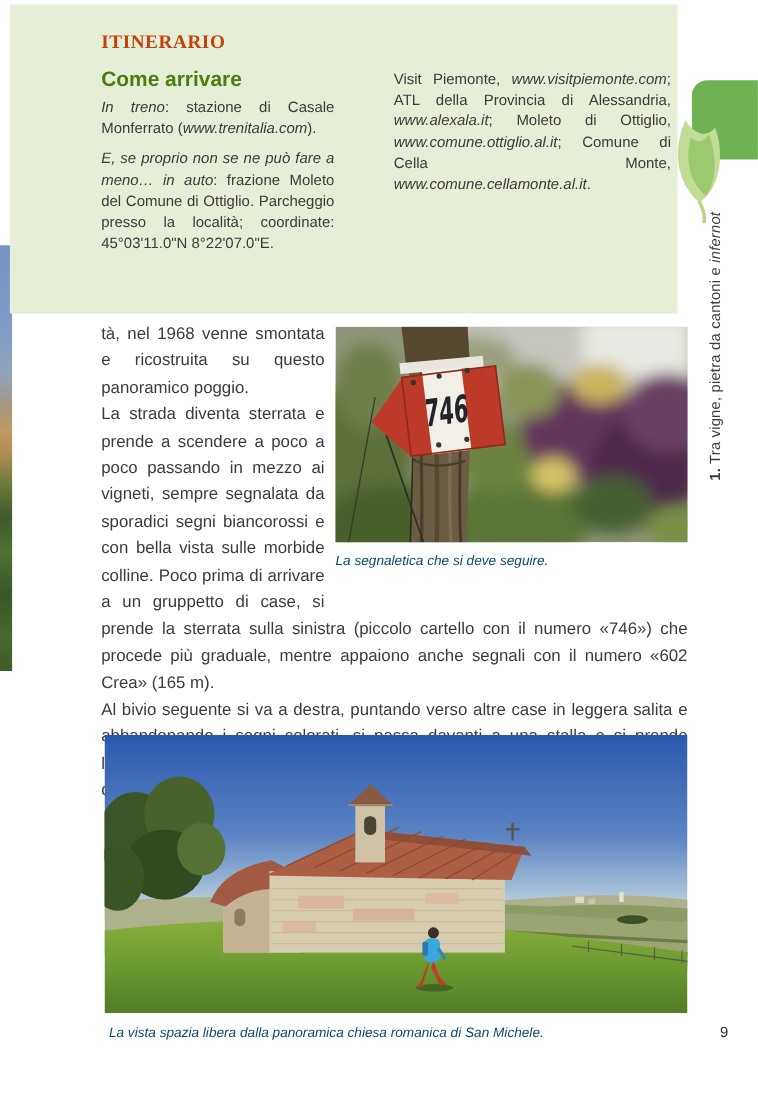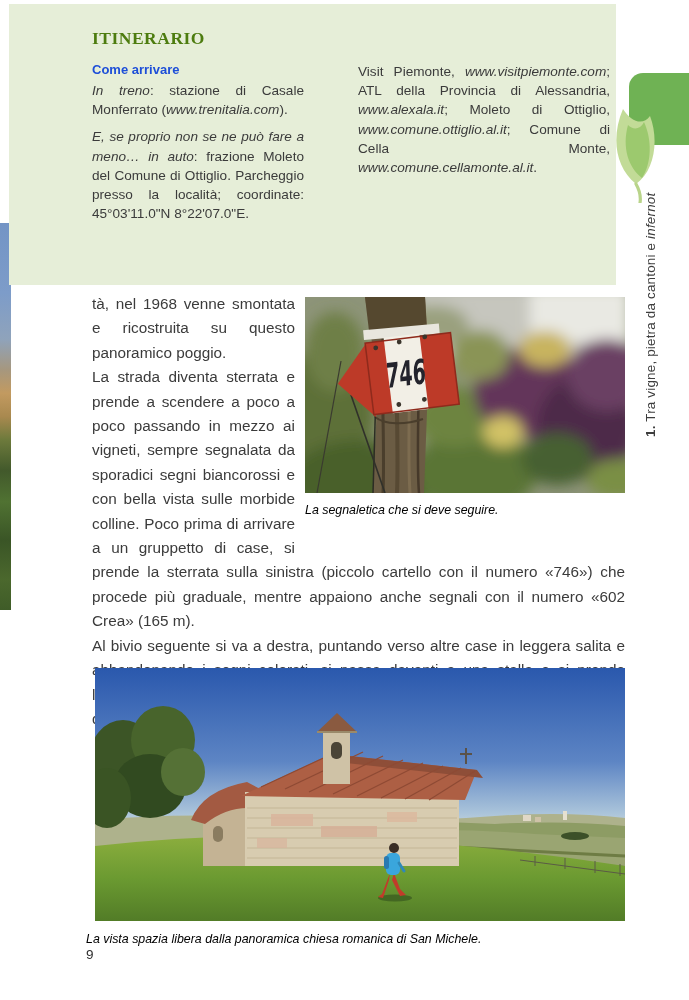--- a/index.html
+++ b/index.html
@@ -17,26 +17,26 @@
       #507232 72%, #3a5526 82%, #4b682d 92%, #3f5c28 100%);
   }
 
   
   .infobox {
     position:absolute; left:9px; top:4px; width:607px; height:281px;
     background:#e6eed8; box-sizing:border-box; padding:24px 4px 0 83px;
   }
   .infobox h2 {
     margin:0 0 13px 0; font-family:"Liberation Serif", serif;
-    font-size:17.5px; font-weight:700; letter-spacing:.5px; color:#4d7c0f;
+    font-size:17.5px; font-weight:700; letter-spacing:.5px; color:#c2410c;
   }
   .cols { display:flex; gap:54px; }
   .col-l { width:212px; }
   .col-r { width:252px; }
-  .infobox h3 { margin:0 0 4px 0; font-size:13px; font-weight:700; color:#1d4ed8; }
+  .infobox h3 { margin:0 0 4px 0; font-size:19px; font-weight:700; color:#4d7c0f; }
   .infobox p { margin:0 0 8px 0; font-size:13.6px; line-height:19.2px; text-align:justify; }
   .col-r h3.h2nd { margin-top:10px; }
 
   
   .tab-square {
     position:absolute; left:629px; top:73px; width:60px; height:72px;
     background:#6fb254; border-radius:14px 0 0 14px;
   }
   .tab-leaf { position:absolute; left:612px; top:103px; width:55px; height:100px; }
   .tab-label {
@@ -47,31 +47,31 @@
   .tab-label b { font-weight:700; }
   .tab-label i { font-style:italic; }
 
   
   .article { position:absolute; left:92px; top:292px; width:533px;
     font-size:15.3px; line-height:24.4px; text-align:justify; }
   .article p { margin:0; }
   .float-photo { float:right; width:320px; margin:5px 0 30px 10px; }
   .float-photo svg { display:block; width:320px; height:196px; }
   .float-photo figcaption, .caption-row .cap {
-    font-style:italic; font-size:12.4px; line-height:16px; color:#000000;
+    font-style:italic; font-size:12.4px; line-height:16px; color:#0c4a6e;
   }
   .float-photo figcaption { margin-top:9px; }
 
   
   .church { position:absolute; left:95px; top:668px; width:530px; height:253px; margin:0; }
   .church svg { display:block; width:530px; height:253px; }
 
   .caption-row {
-    position:absolute; left:86px; top:931px; width:563px;
-    display:flex; justify-content:space-between; align-items:baseline;flex-direction:column;
+    position:absolute; left:99px; top:931px; width:563px;
+    display:flex; justify-content:space-between; align-items:baseline;
   }
   .caption-row .pnum { font-style:normal; font-size:13.5px; color:#2e2e2e; }
 
   figure { margin:0; padding:0; }
 </style>
 </head>
 <body>
 
 <div class="page">
 

